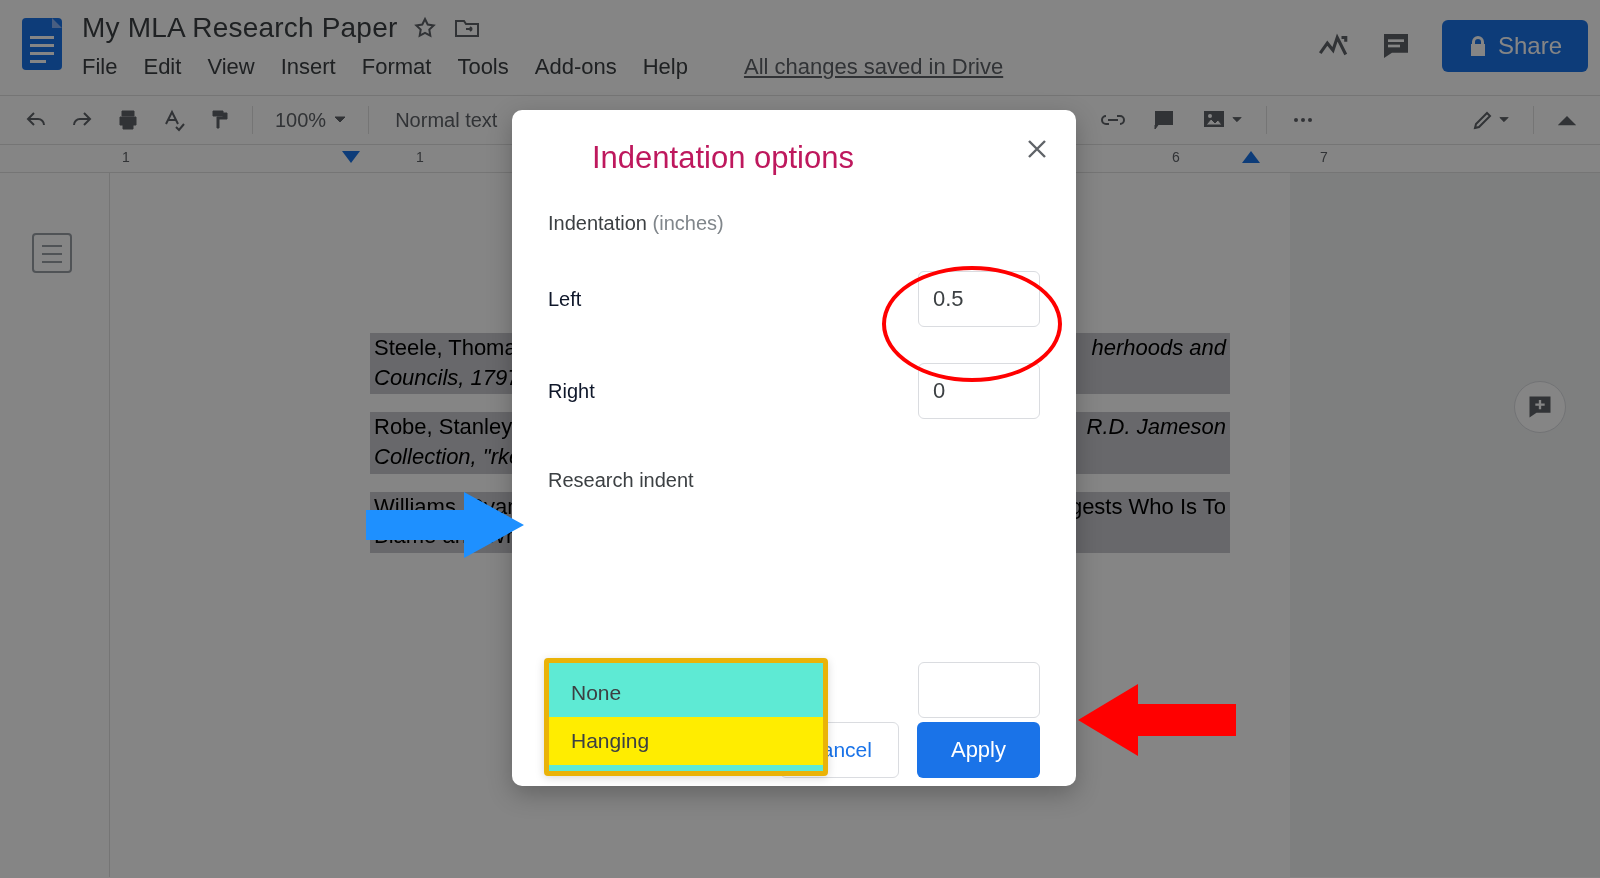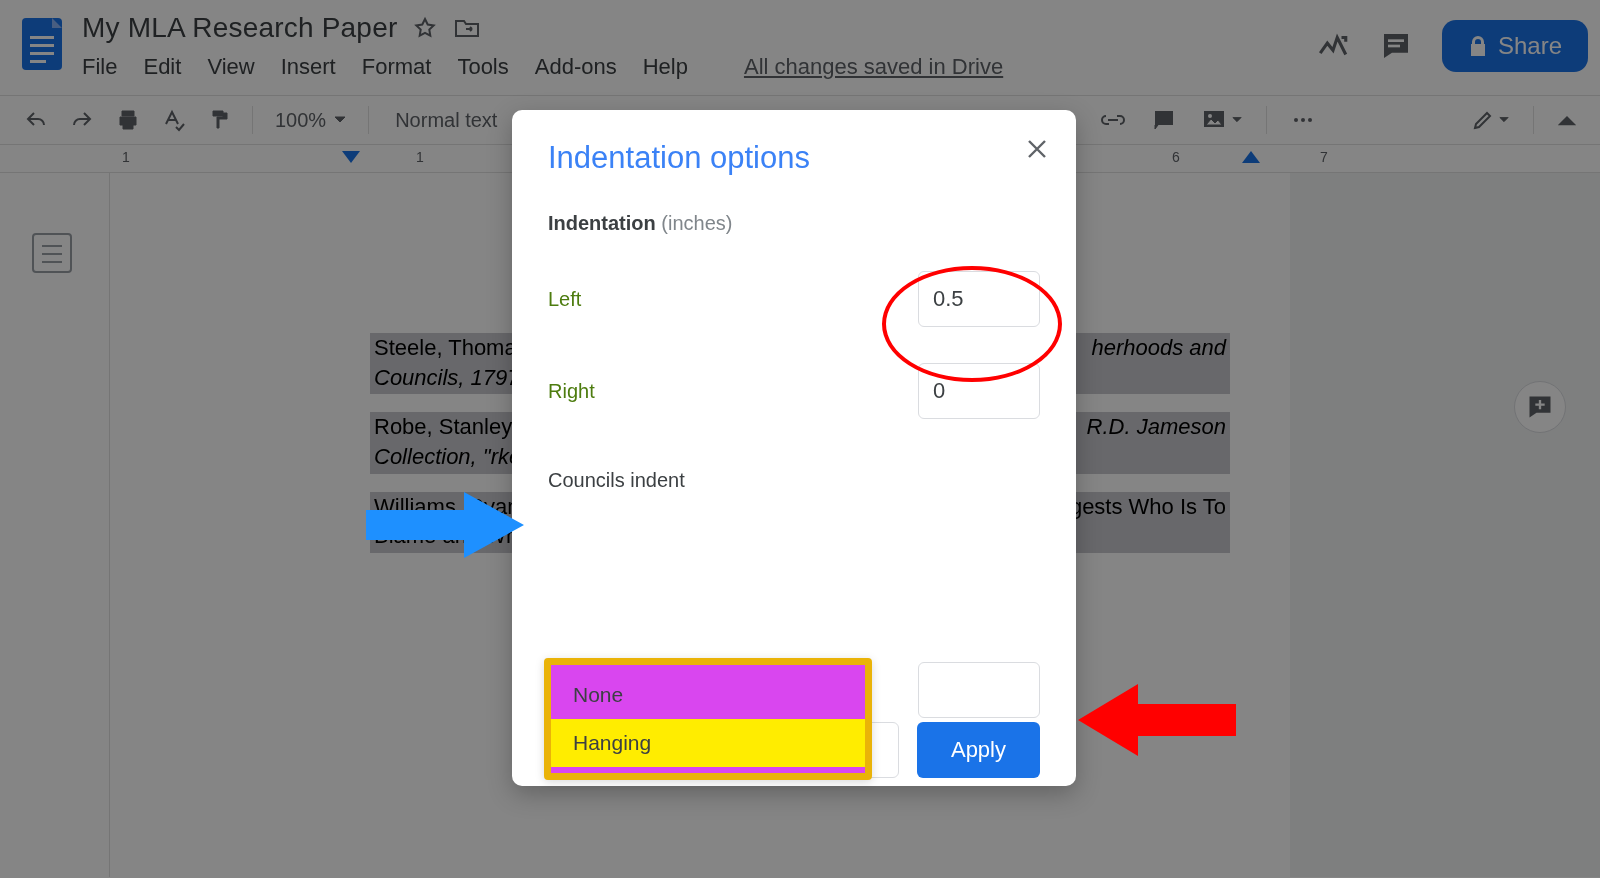--- a/index.html
+++ b/index.html
@@ -12,21 +12,21 @@
   
   .titlebar { display:flex; align-items:flex-start; padding:8px 12px 0 18px; height:95px; }
   .doc-icon { width:48px; height:60px; margin-top:6px; margin-right:16px; }
   .title-group { flex:1; }
   .doc-title-row { display:flex; align-items:center; gap:16px; height:40px; }
   .doc-title { font-size:28px; color:#3c4043; letter-spacing:0.2px; }
   .menubar { display:flex; gap:26px; margin-top:6px; align-items:center; font-size:22px; color:#3c4043; }
   .menubar span { cursor:pointer; }
   .saved { text-decoration:underline; color:#5f6368; margin-left:30px; font-size:22px; }
   .title-right { display:flex; align-items:center; gap:30px; margin-top:12px; }
-  .share-btn { background:#1a73e8; color:#fff; border:none; border-radius:14px; height:52px; padding:0 26px; font-size:24px; display:flex; align-items:center; gap:10px; cursor:pointer; }
+  .share-btn { background:#1a73e8; color:#fff; border:none; border-radius:6px; height:52px; padding:0 26px; font-size:24px; display:flex; align-items:center; gap:10px; cursor:pointer; }
 
   
   .toolbar { height:50px; border-top:1px solid #e0e0e0; border-bottom:1px solid #e0e0e0; display:flex; align-items:center; padding:0 16px; gap:6px; color:#5f6368; font-size:20px; }
   .tb-item { padding:4px 8px; display:flex; align-items:center; gap:4px; cursor:pointer; }
   .sep { width:1px; height:28px; background:#e0e0e0; margin:0 6px; }
   .zoom-box { display:flex; align-items:center; gap:8px; padding:4px 10px; }
   .normal-box { padding:4px 14px; }
   .toolbar svg path { stroke:#5f6368; }
   .right-tools { margin-left:auto; display:flex; align-items:center; gap:10px; }
 
@@ -48,30 +48,30 @@
 
   .page { background:#fff; width:1180px; margin-left:0; height:100%; position:relative; padding:160px 60px 0 260px; font-family:"Times New Roman", serif; font-size:22px; color:#000; line-height:1.35; }
   .page .entry { background:#c7c8cd; padding:0 4px 2px 4px; margin-bottom:18px; font-style:normal; }
   .page .entry i { font-style:italic; }
 
   .add-comment { position:absolute; right:34px; top:208px; width:52px; height:52px; border-radius:26px; background:#fff; border:1px solid #dadce0; display:flex; align-items:center; justify-content:center; }
   .add-comment svg { fill:#5f6368; }
 
   
   .dialog { position:absolute; left:512px; top:110px; width:564px; height:676px; background:#fff; border-radius:10px; box-shadow:0 8px 24px rgba(0,0,0,0.25); z-index:40; padding:30px 36px 26px 36px; }
-  .dlg-title { font-size:31px; color:#3b82f6; font-weight:400; }
+  .dlg-title { font-size:31px; color:#be185d; font-weight:400;margin-left:44px; }
   .dlg-close { position:absolute; top:28px; right:28px; cursor:pointer; }
   .sect-head { font-size:20px; color:#3c4043; margin-top:36px; }
   .sect-head .unit { color:#80868b; }
   .form-row { display:flex; align-items:center; justify-content:space-between; margin-top:36px; }
-  .form-label { font-size:20px; color:#4d7c0f; }
+  .form-label { font-size:20px; color:#0f172a; }
   .num-input { width:122px; height:56px; border:1px solid #dadce0; border-radius:6px; font-size:22px; padding:0 14px; color:#3c4043; }
   .special-head { font-size:20px; color:#3c4043; margin-top:50px; }
 
-  .dropdown { position:absolute; left:32px; top:548px; width:328px; background:#d946ef; border:7px solid #eab308; border-radius:4px; box-shadow:0 2px 10px rgba(0,0,0,0.15); z-index:45; padding:6px 0; }
+  .dropdown { position:absolute; left:32px; top:548px; width:284px; background:#5eead4; border:5px solid #eab308; border-radius:4px; box-shadow:0 2px 10px rgba(0,0,0,0.15); z-index:45; padding:6px 0; }
   .dd-item { padding:12px 22px; font-size:21px; color:#3c4043; cursor:pointer; }
   .dd-item.hl { background:#ffed00; }
 
   .special-input { position:absolute; right:36px; top:552px; width:122px; height:56px; border:1px solid #dadce0; border-radius:6px; }
 
   .btn-row { position:absolute; bottom:8px; right:36px; display:flex; gap:18px; align-items:center; }
   .cancel-btn { border:1px solid #dadce0; background:#fff; color:#1a73e8; height:56px; border-radius:6px; padding:0 26px; font-size:21px; cursor:pointer; }
   .apply-btn { background:#1a73e8; color:#fff; border:none; height:56px; border-radius:6px; padding:0 34px; font-size:22px; font-weight:500; cursor:pointer; }
 
   
@@ -274,35 +274,35 @@
 
   <div class="dialog">
     <div class="dlg-title">Indentation options</div>
     <div class="dlg-close">
       <svg width="22" height="22" viewBox="0 0 22 22">
           <path stroke="#5f6368" stroke-width="2.4" d="M3 3l16 16M19 3L3 19"></path>
         </svg>
     </div>
 
     <div class="sect-head">
-      <span style="font-weight:700">Indentation</span>
+      <span style="font-weight:400">Indentation</span>
       <span class="unit">(inches)</span>
     </div>
 
     <div class="form-row">
       <span class="form-label">Left</span>
       <input class="num-input" value="0.5" style="">
     </div>
 
     <div class="form-row">
       <span class="form-label">Right</span>
       <input class="num-input" value="0" style="">
     </div>
 
-    <div class="special-head">Councils indent</div>
+    <div class="special-head">Research indent</div>
 
     <div class="dropdown">
       <div class="dd-item">None</div>
       <div class="dd-item hl">Hanging</div>
     </div>
 
     <div class="special-input"></div>
 
     <div class="btn-row">
       <button class="cancel-btn">Cancel</button>

